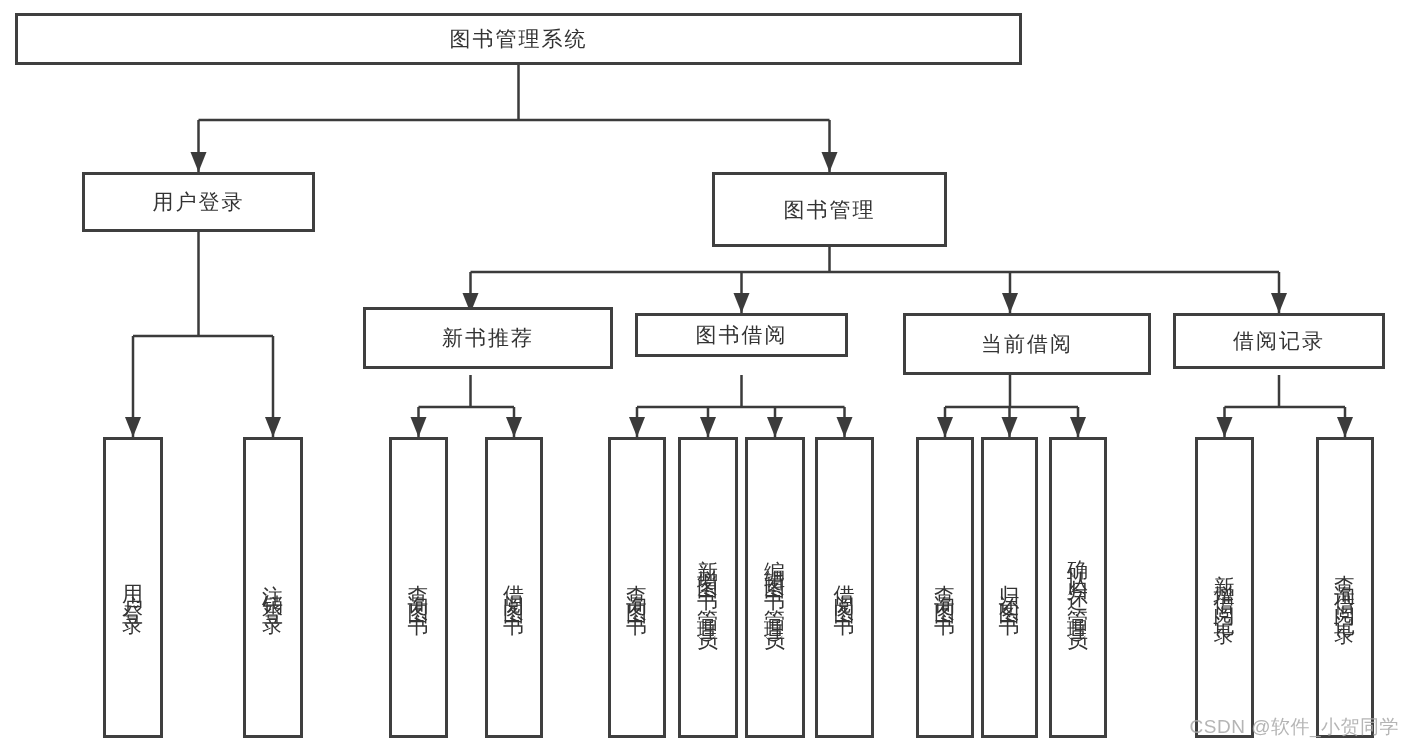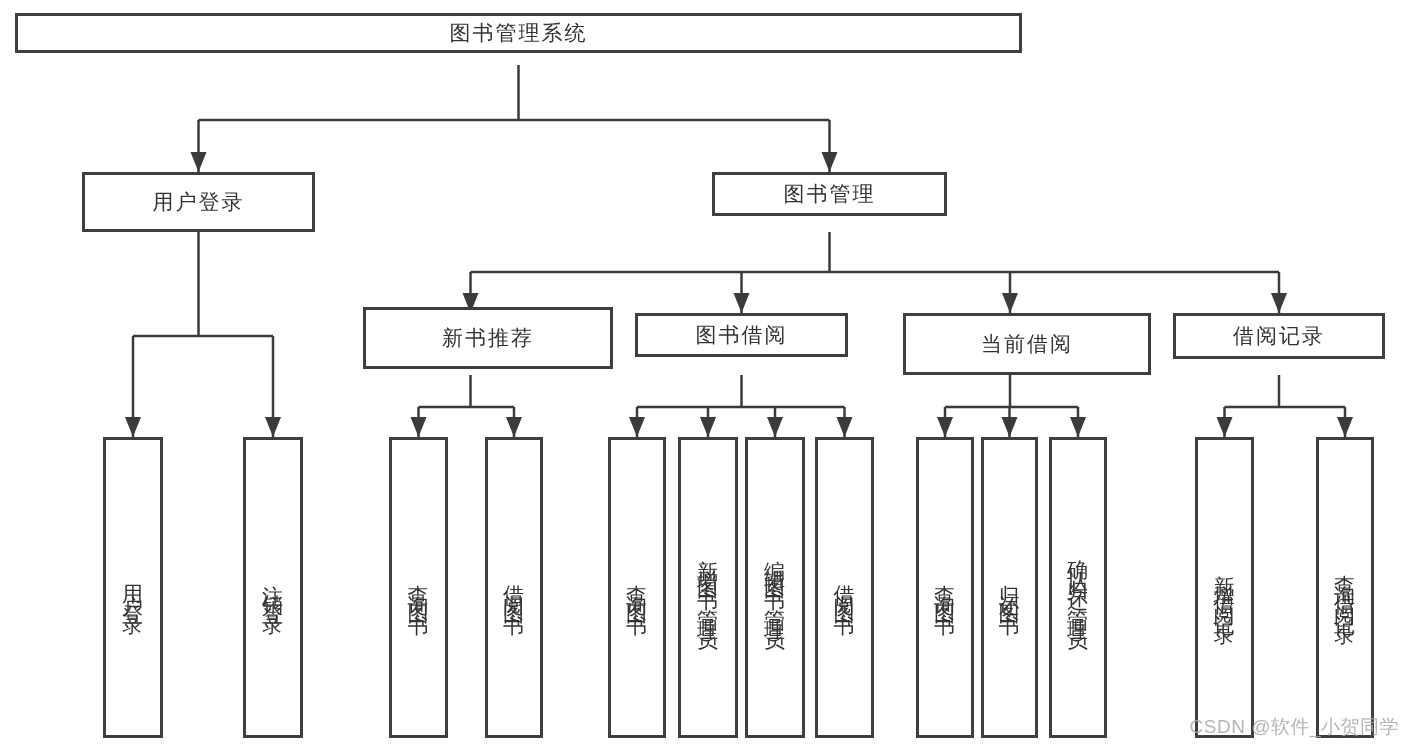--- a/index.html
+++ b/index.html
@@ -101,41 +101,41 @@
     <path class="wire" d="M1010,375 V407 M945,407 H1078"></path>
     <line class="wire" x1="945" y1="407" x2="945" y2="437" marker-end="url(#ah)"></line>
     <line class="wire" x1="1009.5" y1="407" x2="1009.5" y2="437" marker-end="url(#ah)"></line>
     <line class="wire" x1="1078" y1="407" x2="1078" y2="437" marker-end="url(#ah)"></line>
 
     <path class="wire" d="M1279,375 V407 M1224.5,407 H1345"></path>
     <line class="wire" x1="1224.5" y1="407" x2="1224.5" y2="437" marker-end="url(#ah)"></line>
     <line class="wire" x1="1345" y1="407" x2="1345" y2="437" marker-end="url(#ah)"></line>
   </svg>
 
-  <div class="node h-node" style="left:15px; top:13px; width:1007px; height:40px;">
+  <div class="node h-node" style="left:15px; top:13px; width:1007px; height:52px;">
     <span>图书管理系统</span>
   </div>
 
   <div class="node h-node" style="left:82px; top:172px; width:233px; height:60px;">
     <span>用户登录</span>
   </div>
-  <div class="node h-node" style="left:712px; top:172px; width:235px; height:44px;">
+  <div class="node h-node" style="left:712px; top:172px; width:235px; height:75px;">
     <span>图书管理</span>
   </div>
 
   <div class="node h-node" style="left:363px; top:307px; width:250px; height:62px;">
     <span>新书推荐</span>
   </div>
   <div class="node h-node" style="left:635px; top:313px; width:213px; height:44px;">
     <span>图书借阅</span>
   </div>
   <div class="node h-node" style="left:903px; top:313px; width:248px; height:62px;">
     <span>当前借阅</span>
   </div>
-  <div class="node h-node" style="left:1173px; top:313px; width:212px; height:46px;">
+  <div class="node h-node" style="left:1173px; top:313px; width:212px; height:56px;">
     <span>借阅记录</span>
   </div>
 
   <div class="node v-node" style="left:103px; top:437px; width:60px; height:301px;">
     <span>用户登录</span>
   </div>
   <div class="node v-node" style="left:243px; top:437px; width:60px; height:301px;">
     <span>注销登录</span>
   </div>
 

